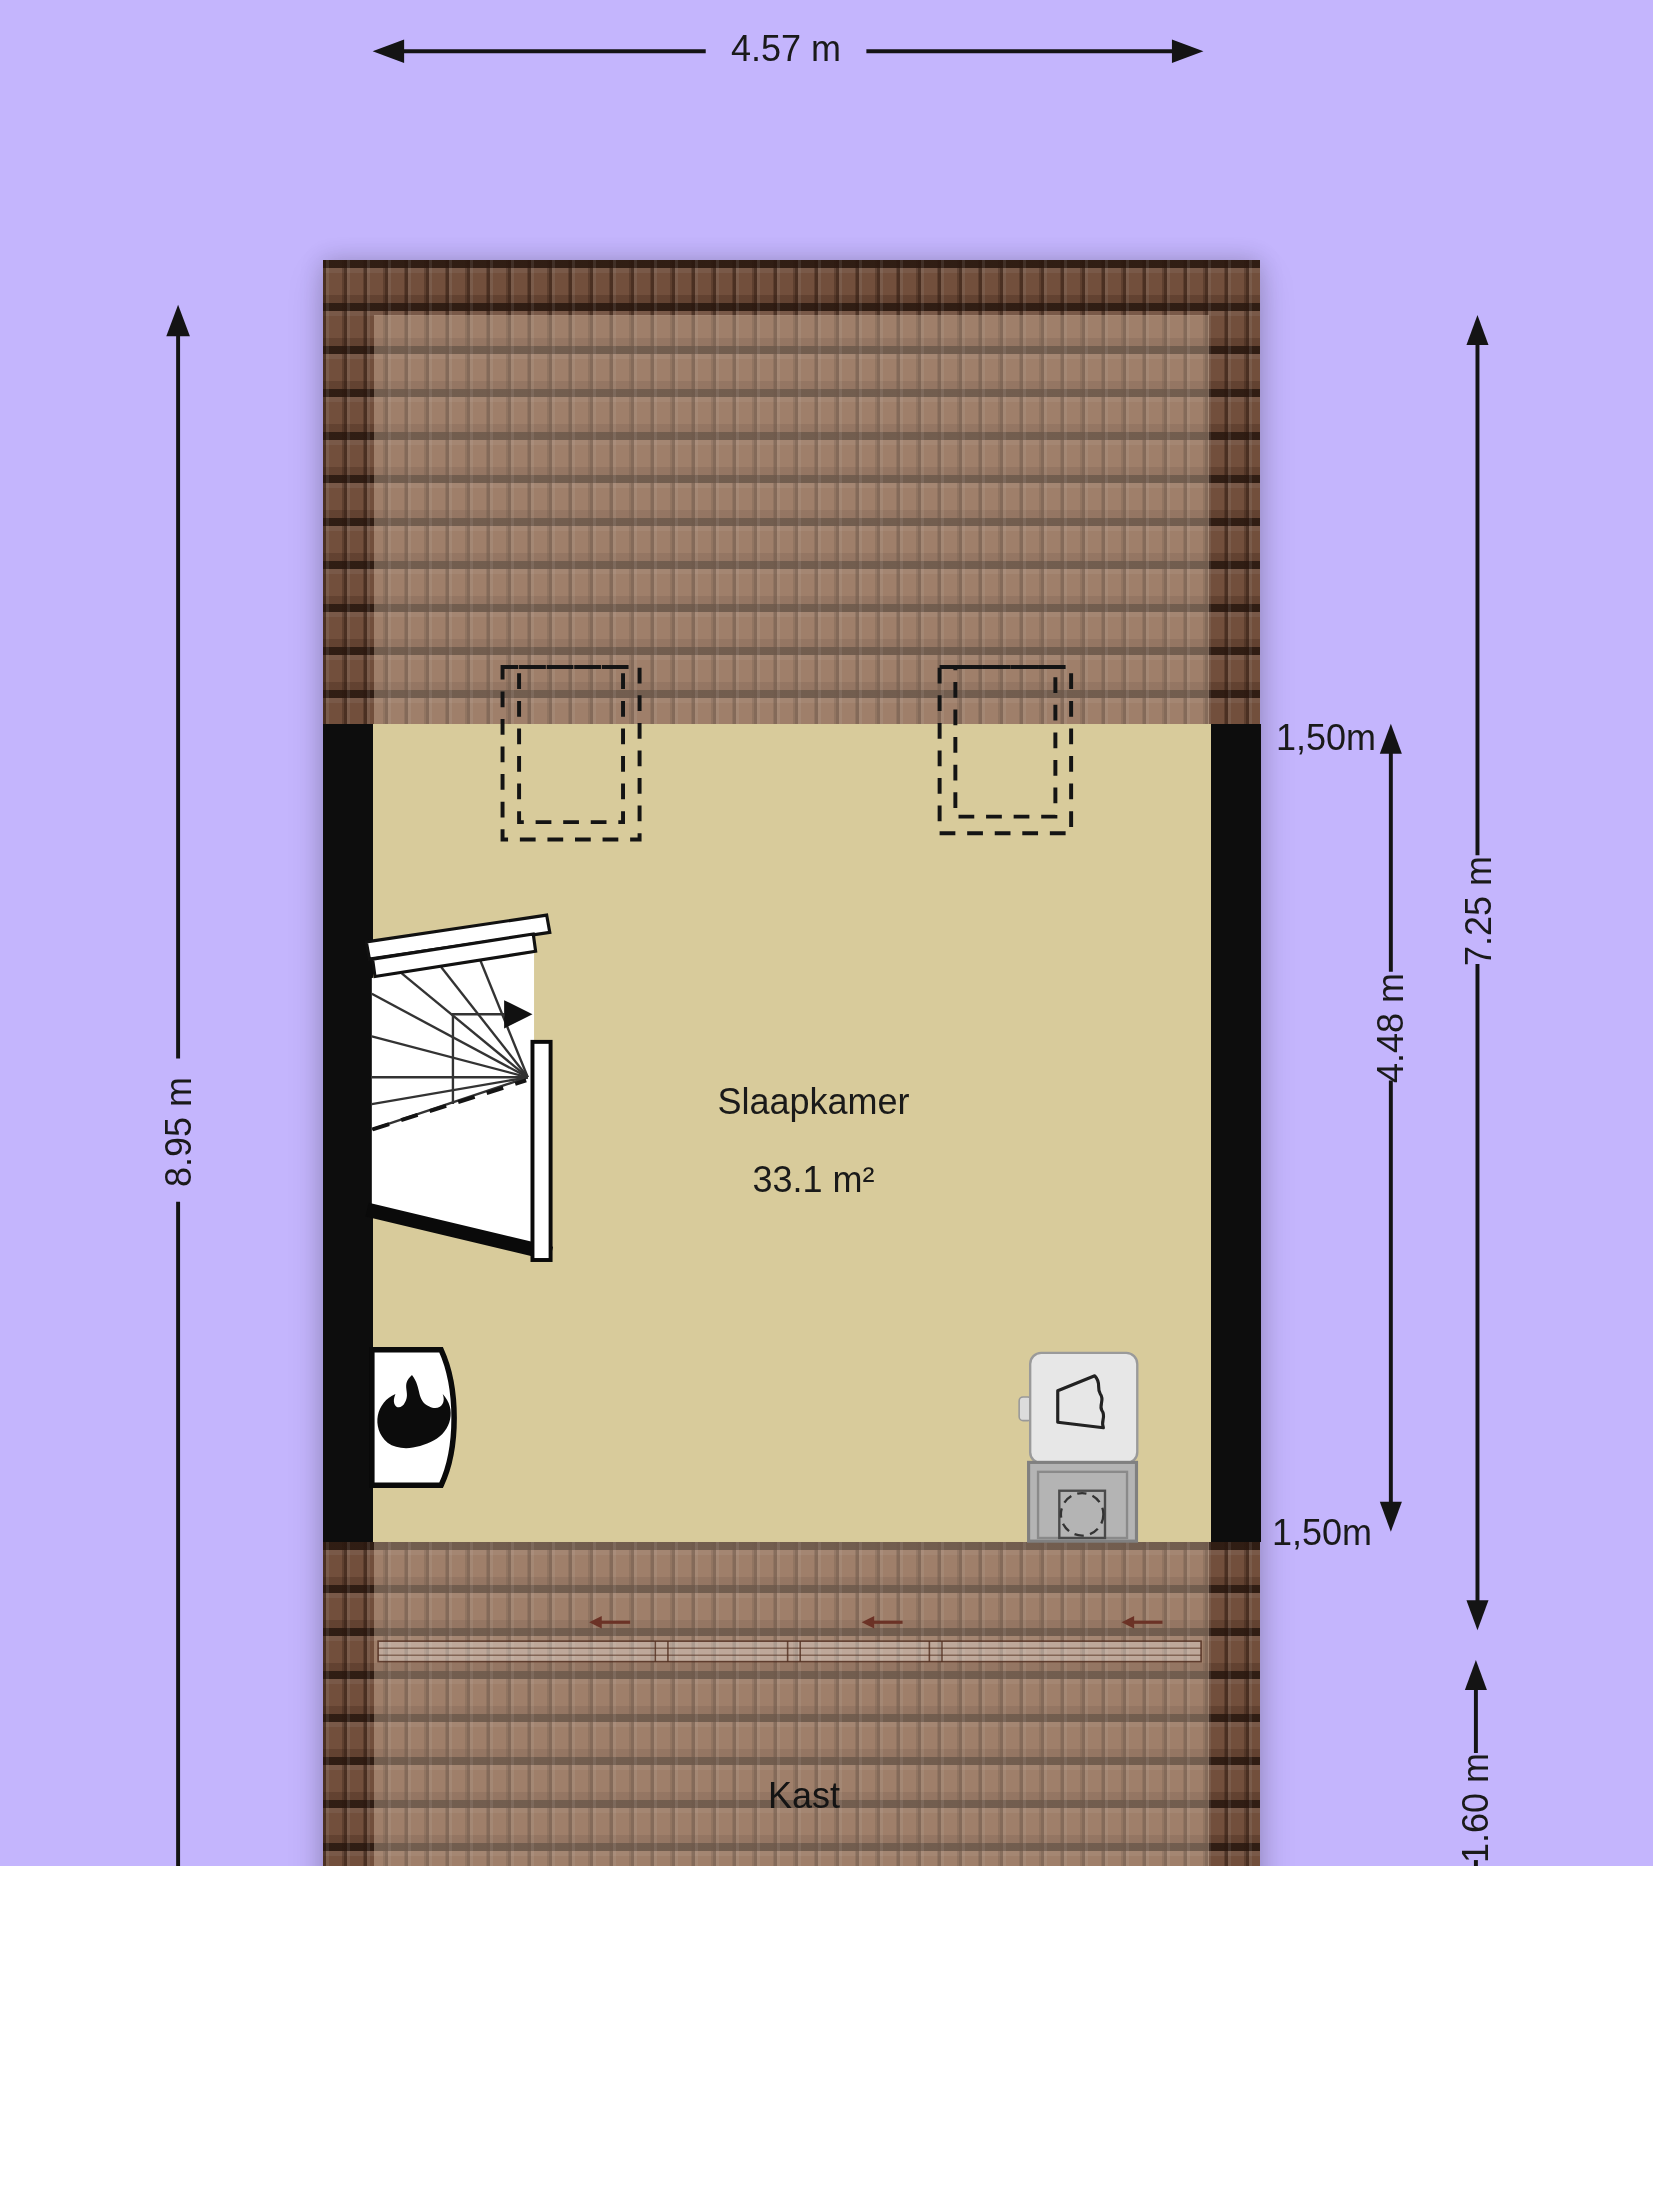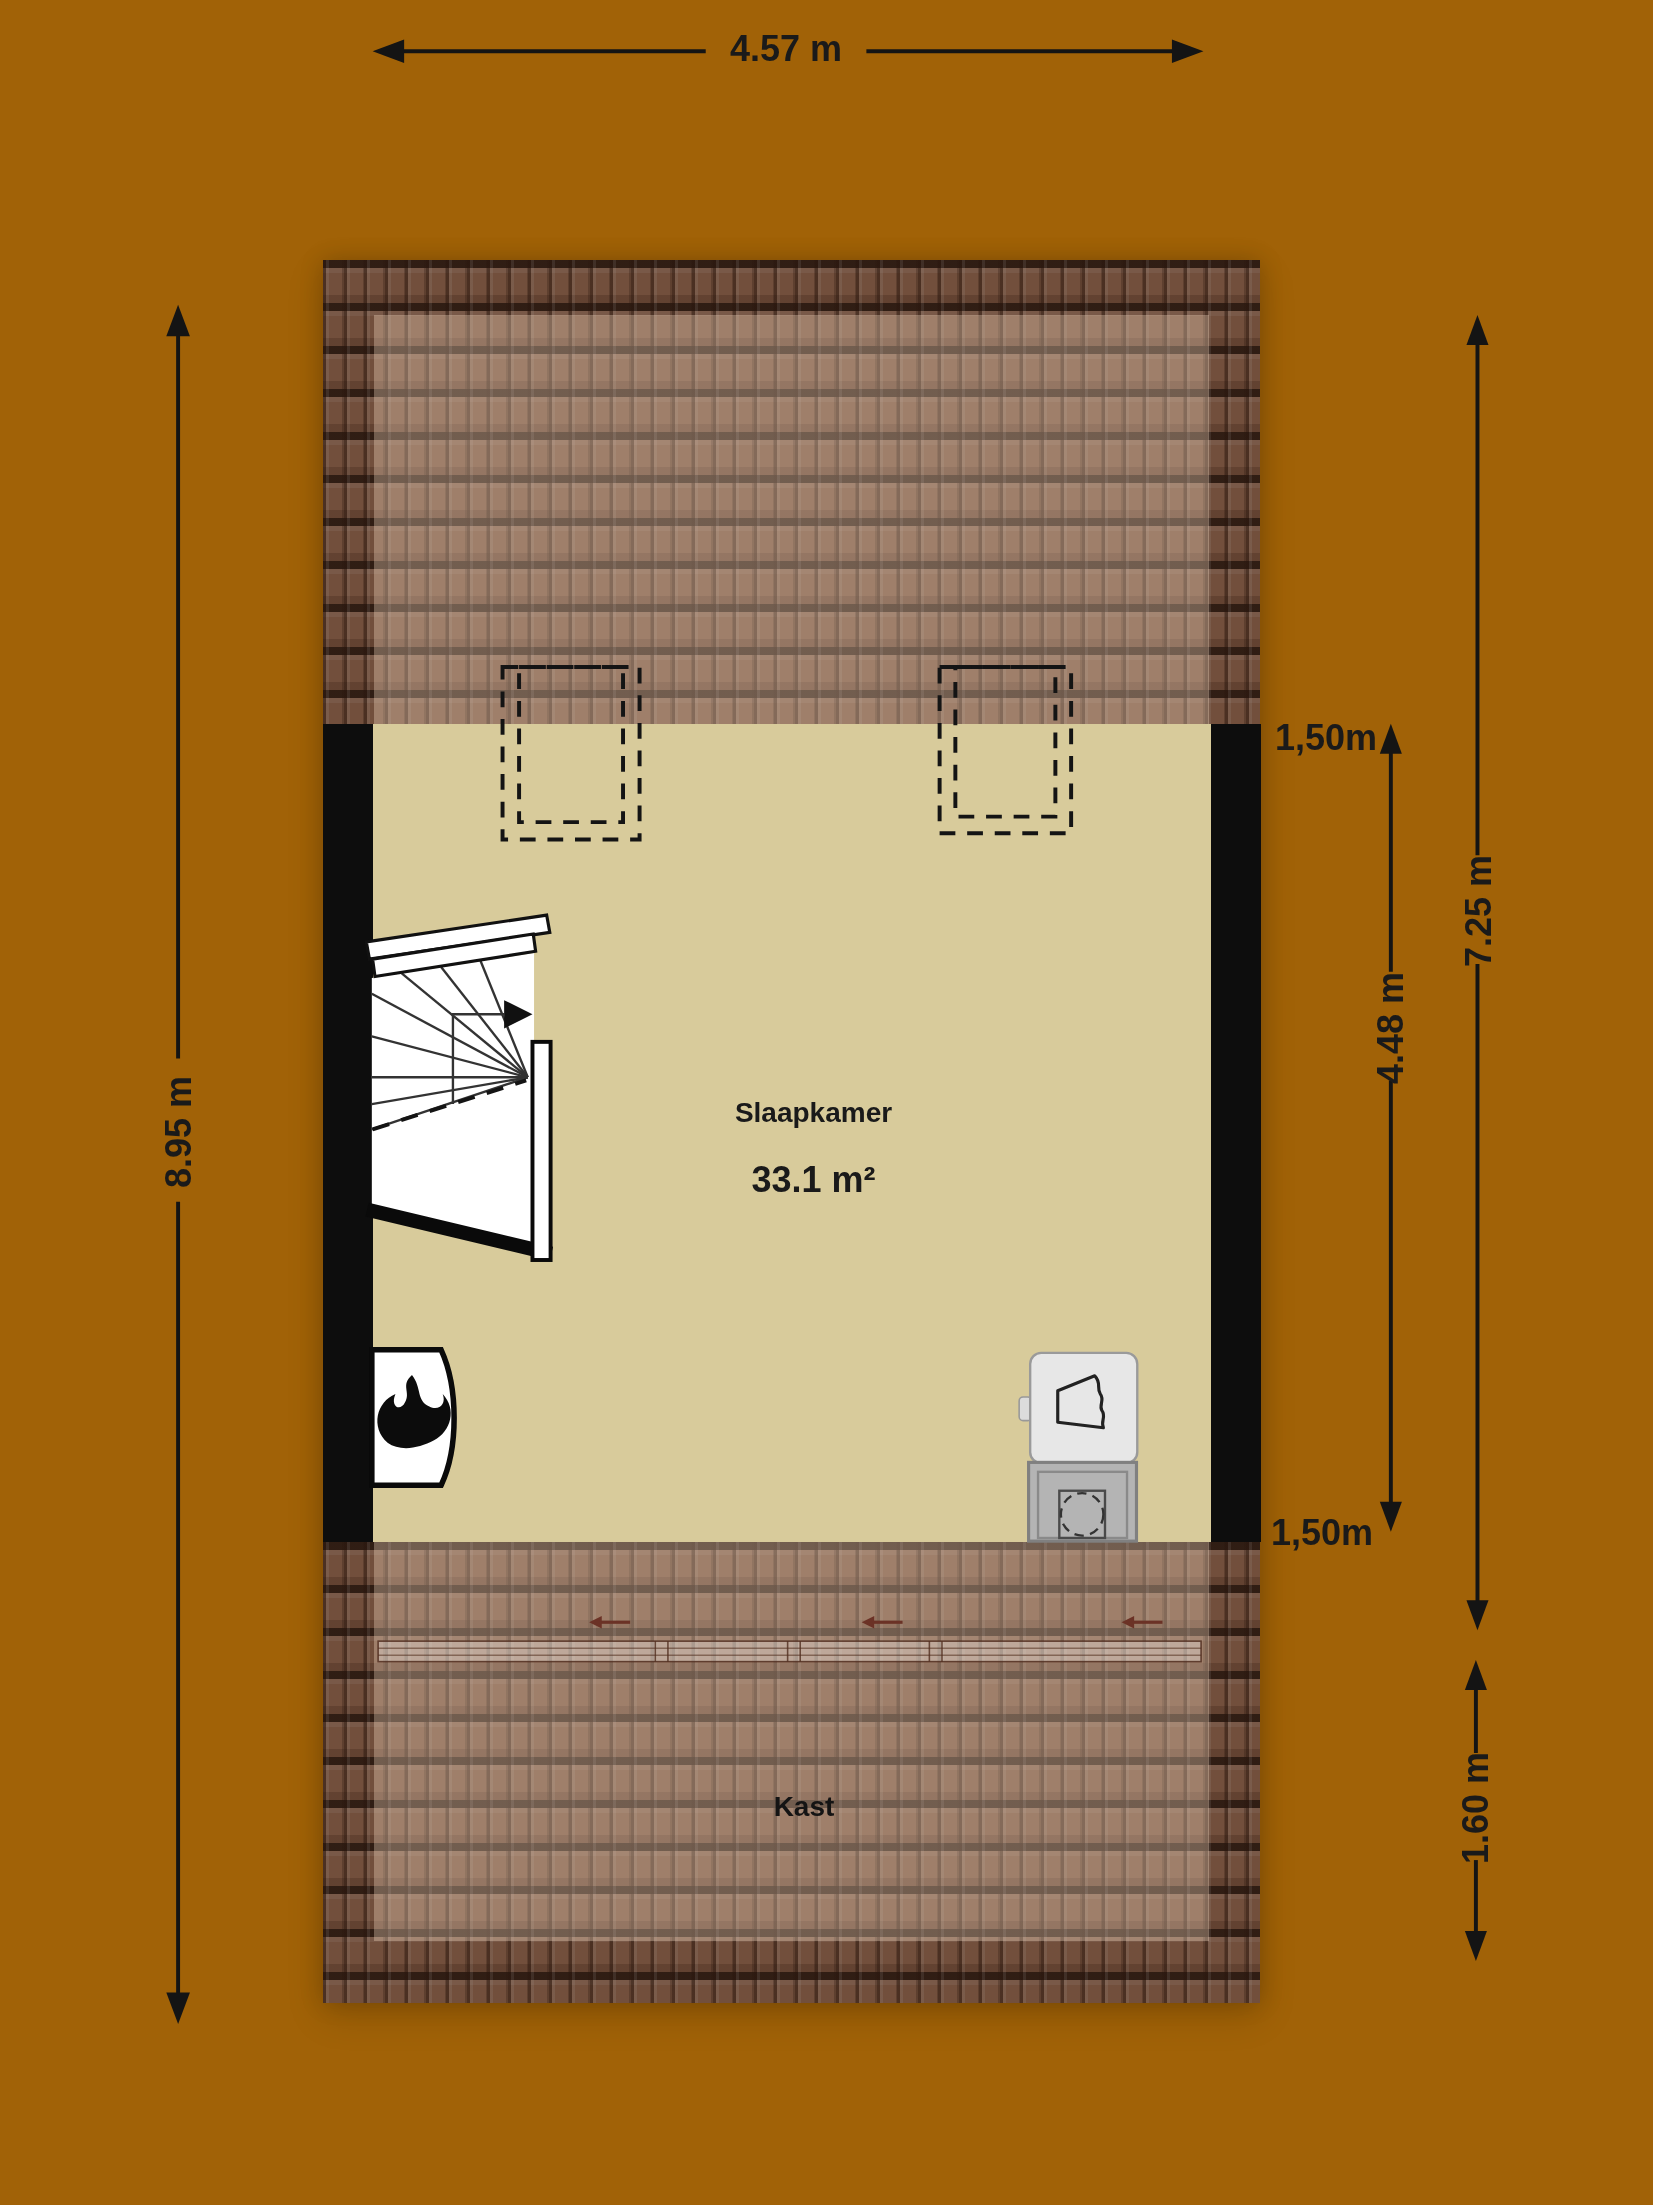--- a/index.html
+++ b/index.html
@@ -1,18 +1,18 @@
 <!DOCTYPE html>
 <html style="font-size:12.6px"><head>
 <meta charset="utf-8">
 <style>
   html,body{margin:0;padding:0;background:#ffffff;}
   #canvas{
-    position:relative;width:1654px;height:2205px;background:#a16207;
-    font-family:"Liberation Sans", sans-serif;color:#1a1a1a;overflow:hidden;font-weight:bold;
+    position:relative;width:1654px;height:1866px;background:#c4b5fd;
+    font-family:"Liberation Sans", sans-serif;color:#1a1a1a;overflow:hidden;
   }
   
   .plan{
     position:absolute;left:323px;top:260px;width:937px;height:1743px;
     box-shadow:0 0 22px rgba(0,0,0,0.18), 0 12.6px 36px rgba(0,0,0,0.14);
   }
   .roof{
     position:absolute;left:0;width:937px;overflow:hidden;
     background-color:#9a6e55;
     background-image:
@@ -28,21 +28,21 @@
   .floor{
     position:absolute;left:0;top:464px;width:937px;height:818px;background:#d8cb9b;
   }
   .wall{position:absolute;top:464px;width:50px;height:818px;background:#0d0d0d;}
   
   svg.overlay{position:absolute;left:0;top:0;}
   
   .lbl{position:absolute;text-align:center;white-space:nowrap;color:#1a1a1a;}
   .dim{font-size:36px;}
   .rot{transform:rotate(-90deg);}
-  .room-name{font-size:28px;margin-top:16px;}
+  .room-name{font-size:36px;}
   .room-area{font-size:36px;}
   .footer-line{position:absolute;left:0;width:1654px;text-align:center;font-size:37px;color:#111;}
 </style>
 </head>
 <body>
 
 <div id="canvas">
 
   <div class="plan">
     <div class="roof" style="top:0;height:464px;">

